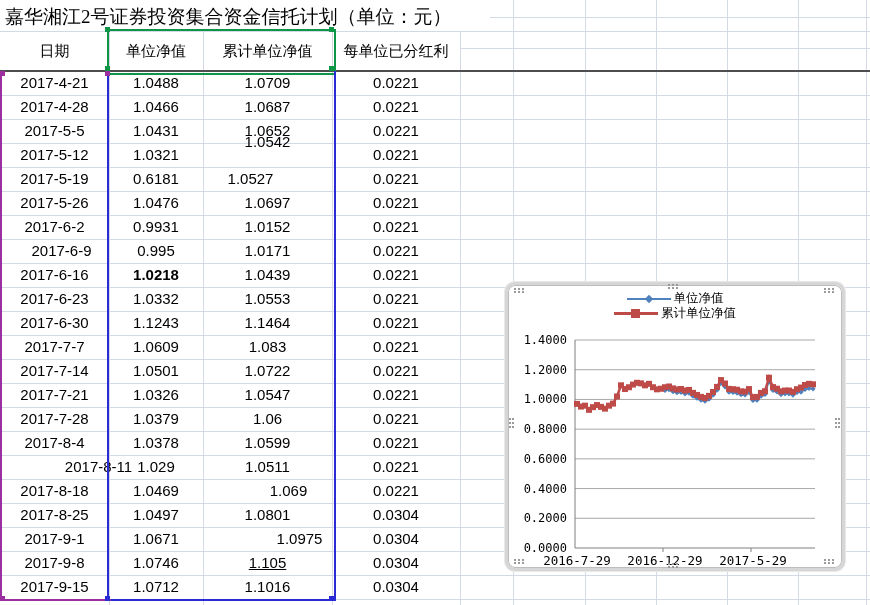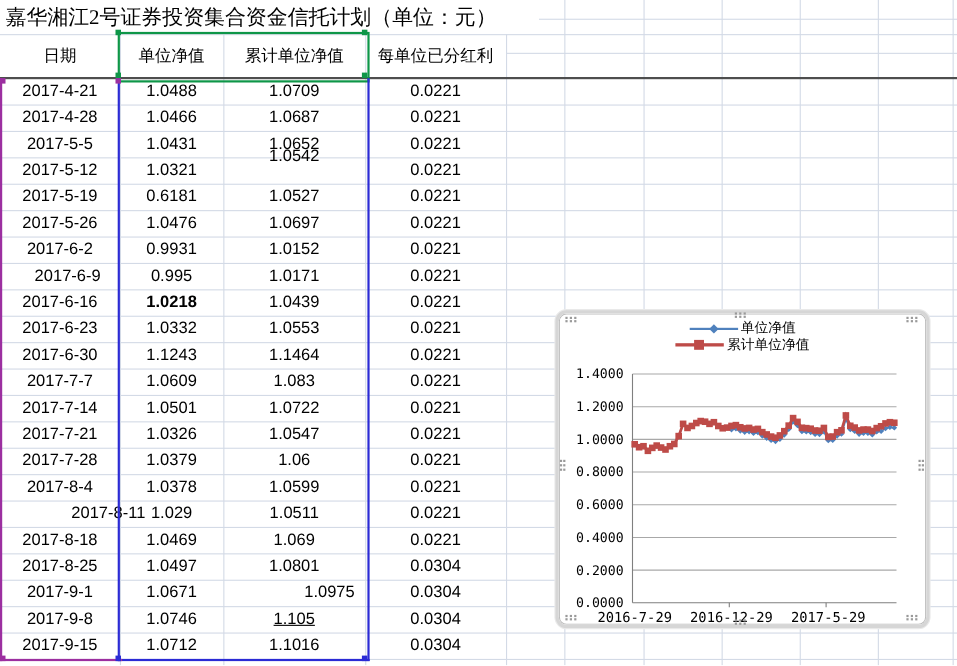--- a/index.html
+++ b/index.html
@@ -100,21 +100,21 @@
       <div class="cell" style="left: 0px; width: 109px; top: 119px;">2017-5-5</div>
       <div class="cell" style="left: 109px; width: 94px; top: 119px;">1.0431</div>
       <div class="cell" style="left: 203px; width: 129px; top: 119px;">1.0652</div>
       <div class="cell" style="left: 332px; width: 128px; top: 119px;">0.0221</div>
       <div class="cell" style="left: 0px; width: 109px; top: 143px;">2017-5-12</div>
       <div class="cell" style="left: 109px; width: 94px; top: 143px;">1.0321</div>
       <div class="cell" style="left: 203px; width: 129px; top: 130px;">1.0542</div>
       <div class="cell" style="left: 332px; width: 128px; top: 143px;">0.0221</div>
       <div class="cell" style="left: 0px; width: 109px; top: 167px;">2017-5-19</div>
       <div class="cell" style="left: 109px; width: 94px; top: 167px;">0.6181</div>
-      <div class="cell" style="left: 203px; width: 129px; top: 167px; text-align: center;">1.0527</div>
+      <div class="cell" style="left: 186px; width: 129px; top: 167px; text-align: center;">1.0527</div>
       <div class="cell" style="left: 332px; width: 128px; top: 167px;">0.0221</div>
       <div class="cell" style="left: 0px; width: 109px; top: 191px;">2017-5-26</div>
       <div class="cell" style="left: 109px; width: 94px; top: 191px;">1.0476</div>
       <div class="cell" style="left: 203px; width: 129px; top: 191px;">1.0697</div>
       <div class="cell" style="left: 332px; width: 128px; top: 191px;">0.0221</div>
       <div class="cell" style="left: 0px; width: 109px; top: 215px;">2017-6-2</div>
       <div class="cell" style="left: 109px; width: 94px; top: 215px;">0.9931</div>
       <div class="cell" style="left: 203px; width: 129px; top: 215px;">1.0152</div>
       <div class="cell" style="left: 332px; width: 128px; top: 215px;">0.0221</div>
       <div class="cell" style="left: 0px; width: 123px; top: 239px;">2017-6-9</div>
@@ -152,21 +152,21 @@
       <div class="cell" style="left: 0px; width: 109px; top: 431px;">2017-8-4</div>
       <div class="cell" style="left: 109px; width: 94px; top: 431px;">1.0378</div>
       <div class="cell" style="left: 203px; width: 129px; top: 431px;">1.0599</div>
       <div class="cell" style="left: 332px; width: 128px; top: 431px;">0.0221</div>
       <div class="cell" style="left: 0px; width: 109px; top: 455px; margin-left: 44px;">2017-8-11</div>
       <div class="cell" style="left: 109px; width: 94px; top: 455px;">1.029</div>
       <div class="cell" style="left: 203px; width: 129px; top: 455px;">1.0511</div>
       <div class="cell" style="left: 332px; width: 128px; top: 455px;">0.0221</div>
       <div class="cell" style="left: 0px; width: 109px; top: 479px;">2017-8-18</div>
       <div class="cell" style="left: 109px; width: 94px; top: 479px;">1.0469</div>
-      <div class="cell" style="left: 203px; width: 129px; top: 479px;">1.069</div>
+      <div class="cell" style="left: 203px; width: 129px; top: 479px; padding-left: 21px;">1.069</div>
       <div class="cell" style="left: 332px; width: 128px; top: 479px;">0.0221</div>
       <div class="cell" style="left: 0px; width: 109px; top: 503px;">2017-8-25</div>
       <div class="cell" style="left: 109px; width: 94px; top: 503px;">1.0497</div>
       <div class="cell" style="left: 203px; width: 129px; top: 503px;">1.0801</div>
       <div class="cell" style="left: 332px; width: 128px; top: 503px;">0.0304</div>
       <div class="cell" style="left: 0px; width: 109px; top: 527px;">2017-9-1</div>
       <div class="cell" style="left: 109px; width: 94px; top: 527px;">1.0671</div>
       <div class="cell" style="left: 203px; width: 129px; top: 527px; margin-left: 32px;">1.0975</div>
       <div class="cell" style="left: 332px; width: 128px; top: 527px;">0.0304</div>
       <div class="cell" style="left: 0px; width: 109px; top: 551px;">2017-9-8</div>

